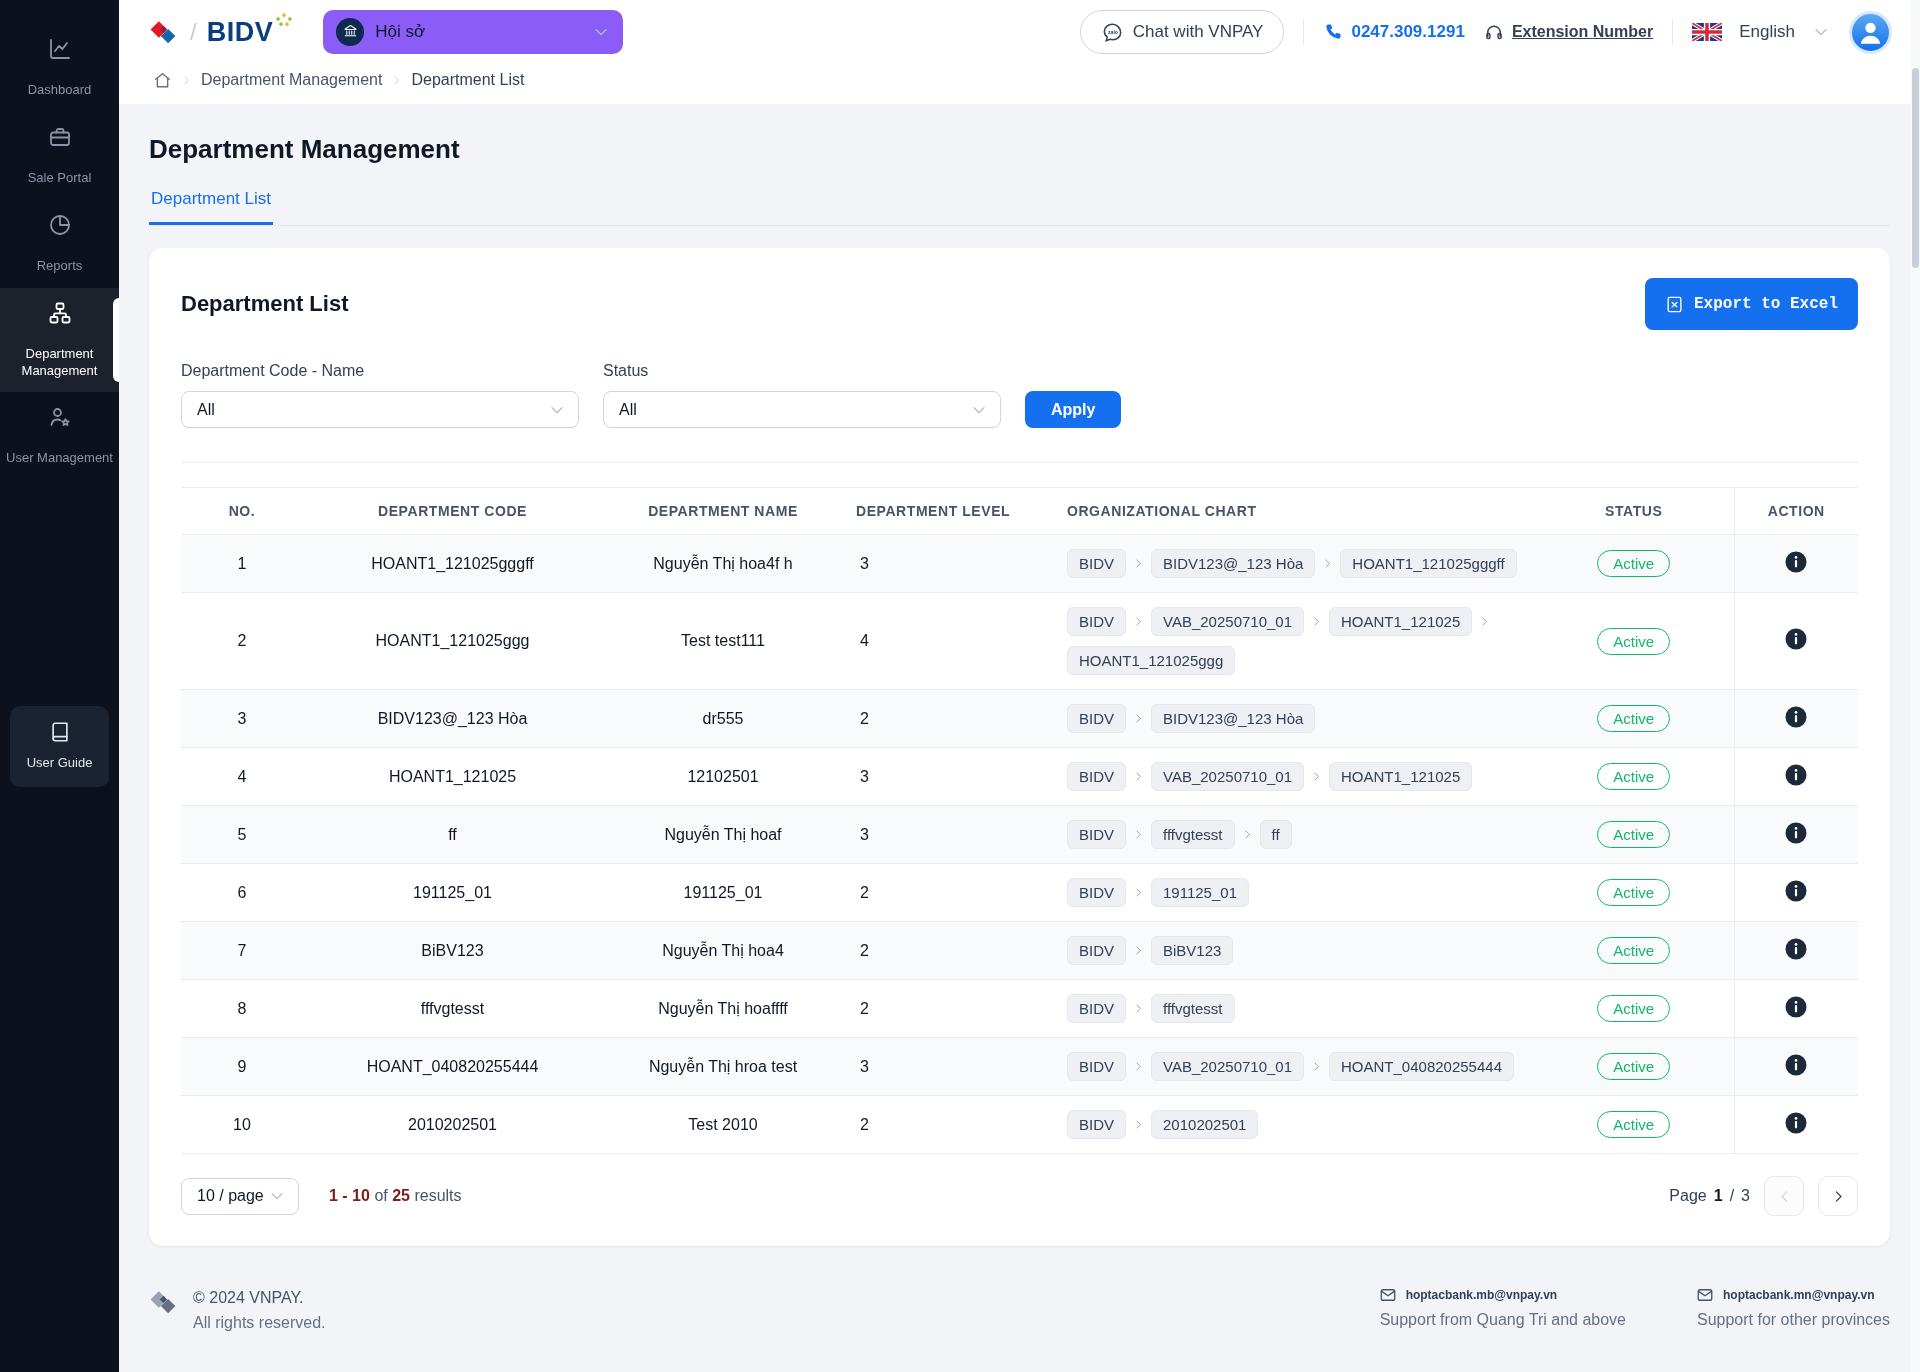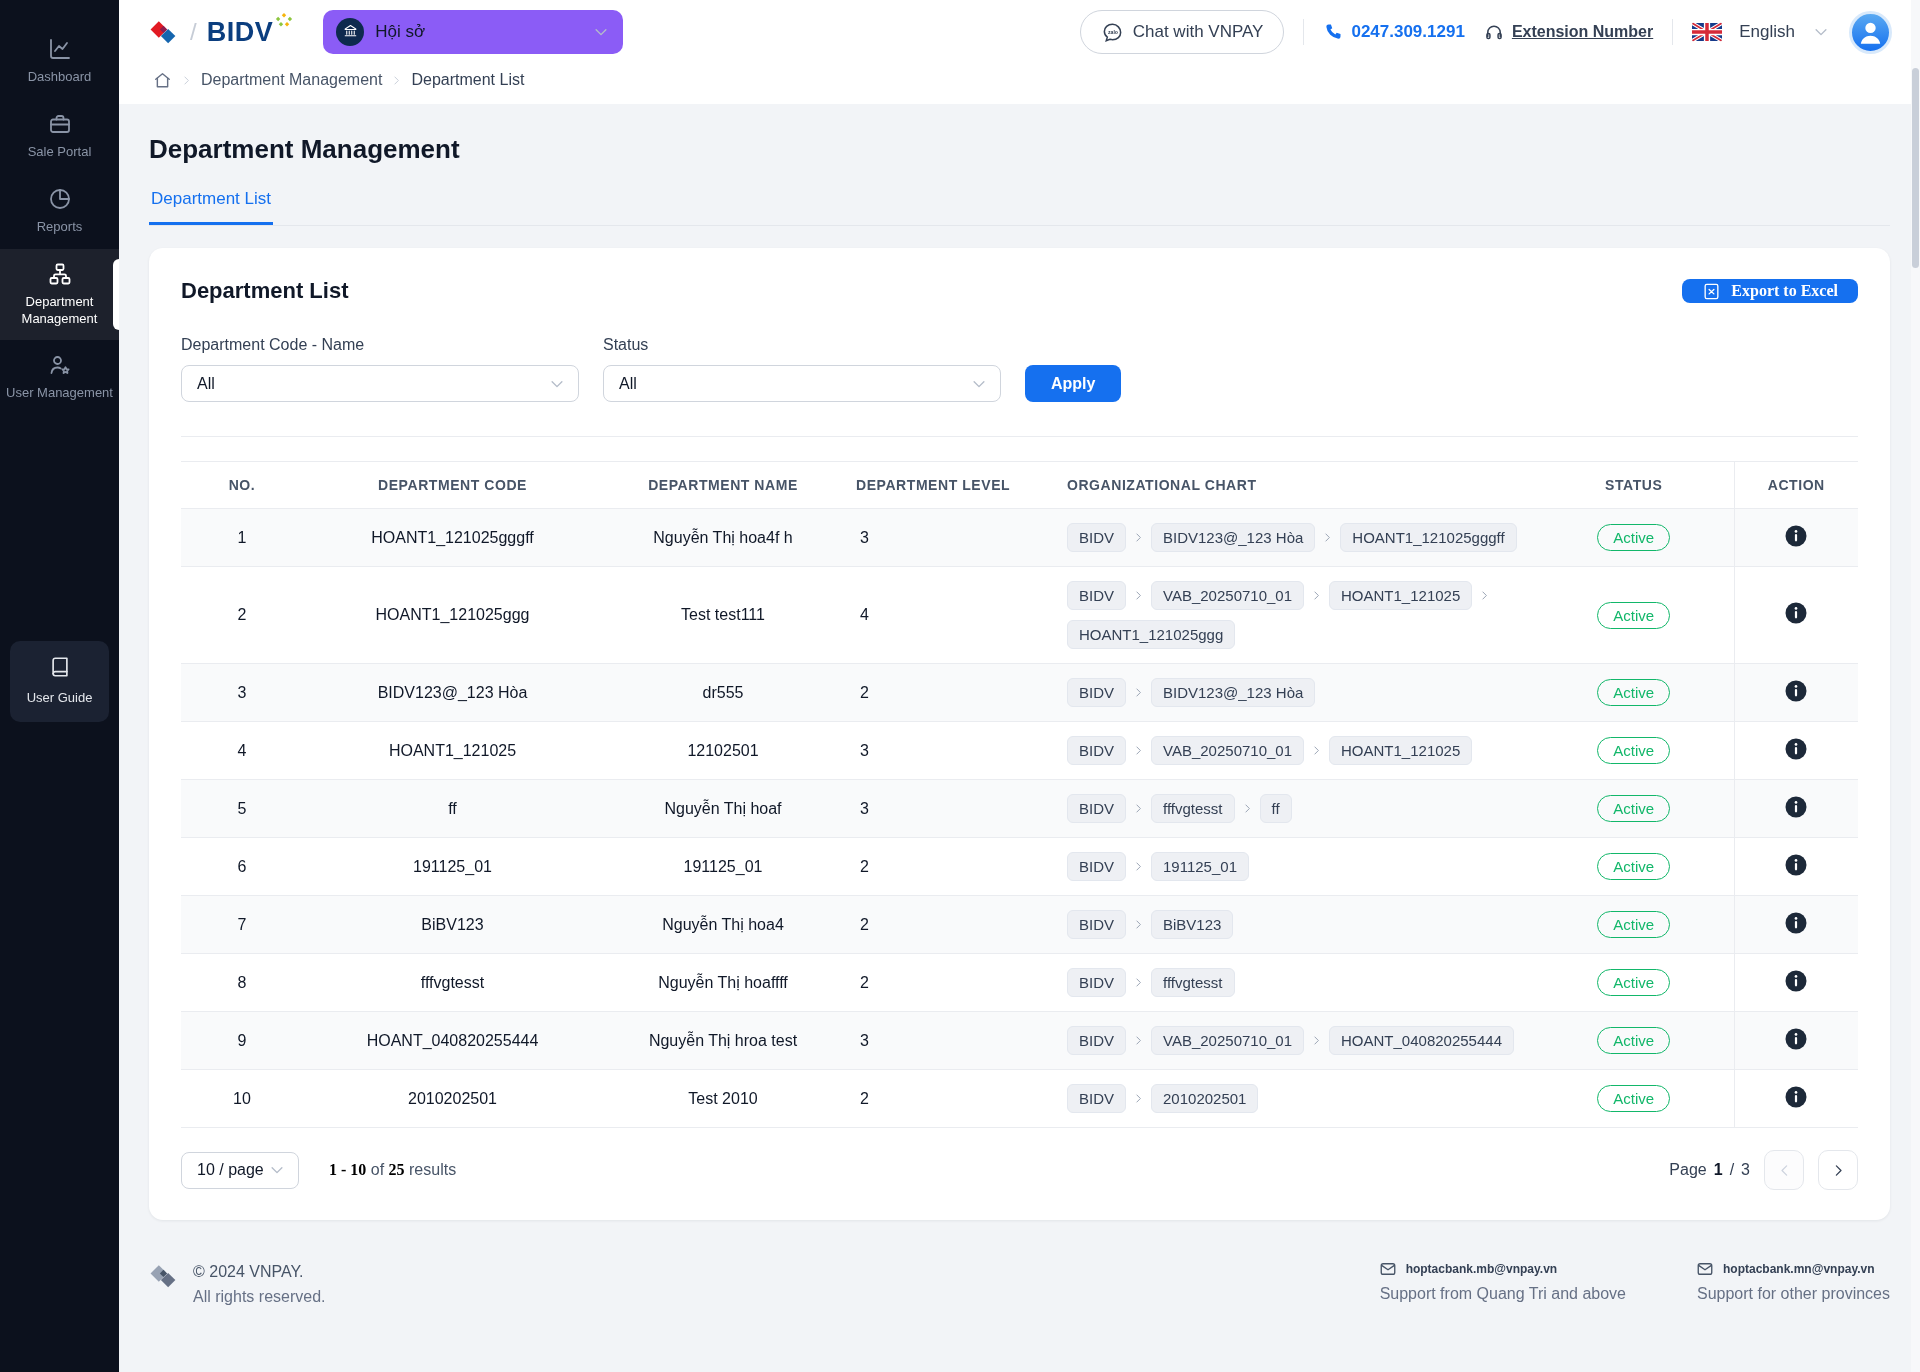--- a/index.html
+++ b/index.html
@@ -5,21 +5,21 @@
   * { box-sizing: border-box; margin: 0; padding: 0; }
   html, body { width: 1920px; height: 1372px; }
   body {
     font-family: "Liberation Sans", "DejaVu Sans", sans-serif;
     background: #F2F4F7; color: #101828; overflow: hidden;
   }
   .app { display: flex; width: 100%; height: 100%; }
 
   
   .sidebar { width: 119px; flex-shrink: 0; background: #0C111D; display: flex; flex-direction: column; padding-top: 24px; position: relative; z-index: 5; }
-  .side-item { position: relative; display: flex; flex-direction: column; align-items: center; gap: 8px; padding: 13px 6px; color: #8A94A6; text-align: center; cursor: pointer; }
+  .side-item { position: relative; display: flex; flex-direction: column; align-items: center; gap: 21px; padding: 13px 6px; color: #8A94A6; text-align: center; cursor: pointer; }
   .side-item .side-icon { display: inline-flex; }
   .side-item svg { width: 24px; height: 24px; }
   .side-label { font-size: 13px; line-height: 1.3; font-weight: 500; }
   .side-item.active { color: #FFFFFF; background: rgba(255,255,255,0.07); }
   .side-item.active::after { content: ""; position: absolute; right: 0; top: 10px; bottom: 10px; width: 6px; background: #FFFFFF; border-radius: 6px 0 0 6px; }
   .user-guide { margin: 226px 10px 0; background: #1B2232; border-radius: 10px; padding: 15px 6px; display: flex; flex-direction: column; align-items: center; gap: 8px; color: #E4E7EC; cursor: pointer; }
   .user-guide svg { width: 22px; height: 22px; }
 
   
   .main { flex: 1; display: flex; flex-direction: column; height: 100%; overflow: hidden; }
@@ -63,21 +63,21 @@
 
   
   .content { flex: 1; padding: 0 30px; overflow: hidden; }
   .page-title { margin-top: 30px; font-size: 26px; font-weight: 700; color: #101828; }
   .tabs { margin-top: 24px; border-bottom: 1px solid #E4E7EC; display: flex; }
   .tab { font-size: 17px; font-weight: 500; color: #1570EF; padding: 0 2px 13px; border-bottom: 3px solid #1570EF; cursor: pointer; }
 
   .card { margin-top: 22px; background: #FFFFFF; border-radius: 14px; padding: 30px 32px 30px; box-shadow: 0 1px 3px rgba(16,24,40,0.07); }
   .card-head { display: flex; align-items: center; justify-content: space-between; }
   .card-title { font-size: 22px; font-weight: 700; color: #101828; }
-  .export-btn { height: 24px; background: #1570EF; color: #FFFFFF; border: none; border-radius: 8px; font-size: 16px; font-weight: 600; display: flex; align-items: center; gap: 10px; padding: 0 20px; cursor: pointer; font-family: Liberation Serif, serif; }
+  .export-btn { height: 52px; background: #1570EF; color: #FFFFFF; border: none; border-radius: 8px; font-size: 16px; font-weight: 600; display: flex; align-items: center; gap: 10px; padding: 0 20px; cursor: pointer; font-family: Liberation Mono, monospace; }
   .ex-ic { display: inline-flex; } .ex-ic svg { width: 19px; height: 19px; }
 
   .filters { display: flex; align-items: flex-end; gap: 24px; margin-top: 32px; }
   .filter-group { width: 398px; }
   .filter-label { font-size: 16px; color: #344054; margin-bottom: 11px; }
   .select { height: 37px; border: 1px solid #D0D5DD; border-radius: 8px; background: #FFFFFF; display: flex; align-items: center; justify-content: space-between; padding: 0 12px 0 15px; font-size: 16px; color: #101828; cursor: pointer; }
   .apply-btn { height: 37px; background: #1570EF; color: #FFFFFF; border: none; border-radius: 8px; font-size: 16px; font-weight: 600; padding: 0 26px; cursor: pointer; font-family: inherit; }
   .filters-divider { margin-top: 34px; border-bottom: 1px solid #EAECF0; }
 
   table { width: 100%; border-collapse: collapse; table-layout: fixed; margin-top: 24px; border-top: 1px solid #EAECF0; }
@@ -91,21 +91,21 @@
   th.action-cell, td.action-cell { border-left: 1px solid #EAECF0; }
   .tags { display: flex; flex-wrap: wrap; align-items: center; gap: 10px 6px; }
   .tag { background: #EEF0F4; border: 1px solid #E3E7EE; border-radius: 6px; padding: 5px 11px; font-size: 15px; font-weight: 500; color: #344054; white-space: nowrap; }
   .tag-chev { display: inline-flex; color: #98A2B3; } .tag-chev svg { width: 13px; height: 13px; }
   .badge { display: inline-block; border: 1px solid #12B76A; color: #12B76A; border-radius: 999px; padding: 4px 15px; font-size: 15px; font-weight: 500; }
   .info-btn { display: inline-flex; cursor: pointer; } .info-btn svg { width: 24px; height: 24px; }
 
   .pagination { display: flex; align-items: center; gap: 30px; margin-top: 22px; }
   .page-size { width: 118px; height: 37px; }
   .results { font-size: 16px; color: #475467; }
-  .results b { color: #000000; font-weight: 700; font-family: Liberation Serif, serif; }
+  .results b { color: #7f1d1d; font-weight: 700; }
   .pag-right { margin-left: auto; display: flex; align-items: center; gap: 14px; }
   .page-info { font-size: 16px; color: #344054; display: flex; gap: 7px; align-items: center; }
   .page-info .cur { font-weight: 700; color: #101828; }
   .pg-btn { width: 40px; height: 40px; border: 1px solid #E4E7EC; border-radius: 10px; background: #FFFFFF; display: flex; align-items: center; justify-content: center; color: #344054; cursor: pointer; }
   .pg-btn svg { width: 17px; height: 17px; }
   .pg-btn.disabled { color: #CDD3DE; background: #FCFCFD; cursor: default; }
 
   
   .footer { margin-top: 40px; display: flex; align-items: flex-start; padding-bottom: 26px; }
   .f-left { display: flex; gap: 13px; align-items: flex-start; }

